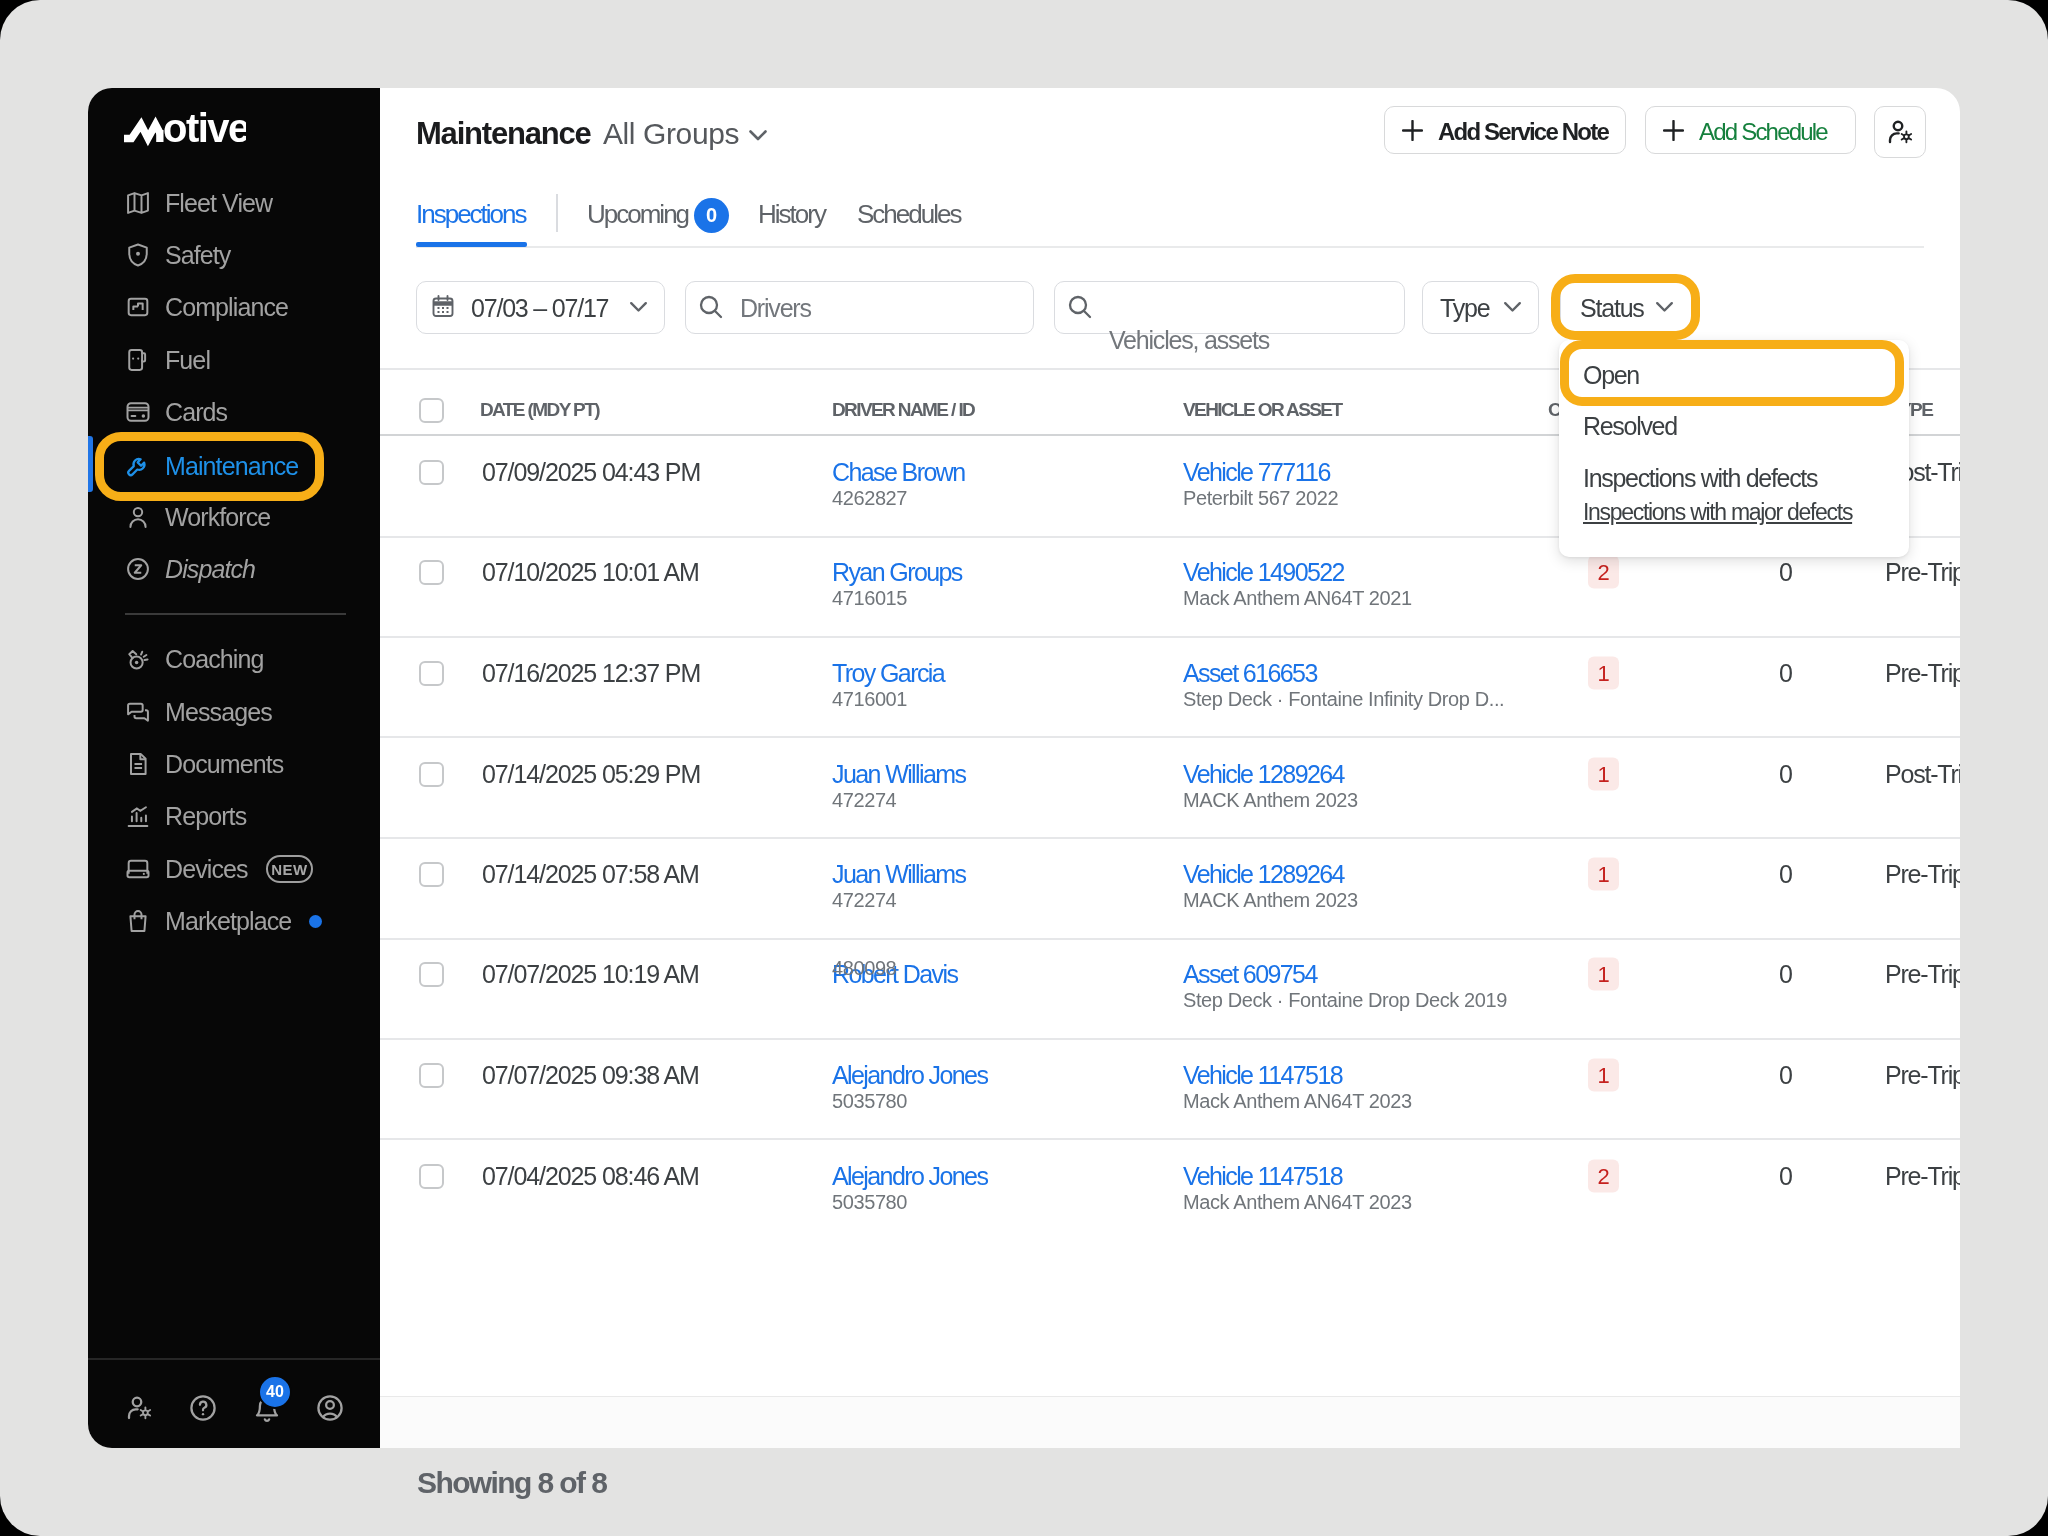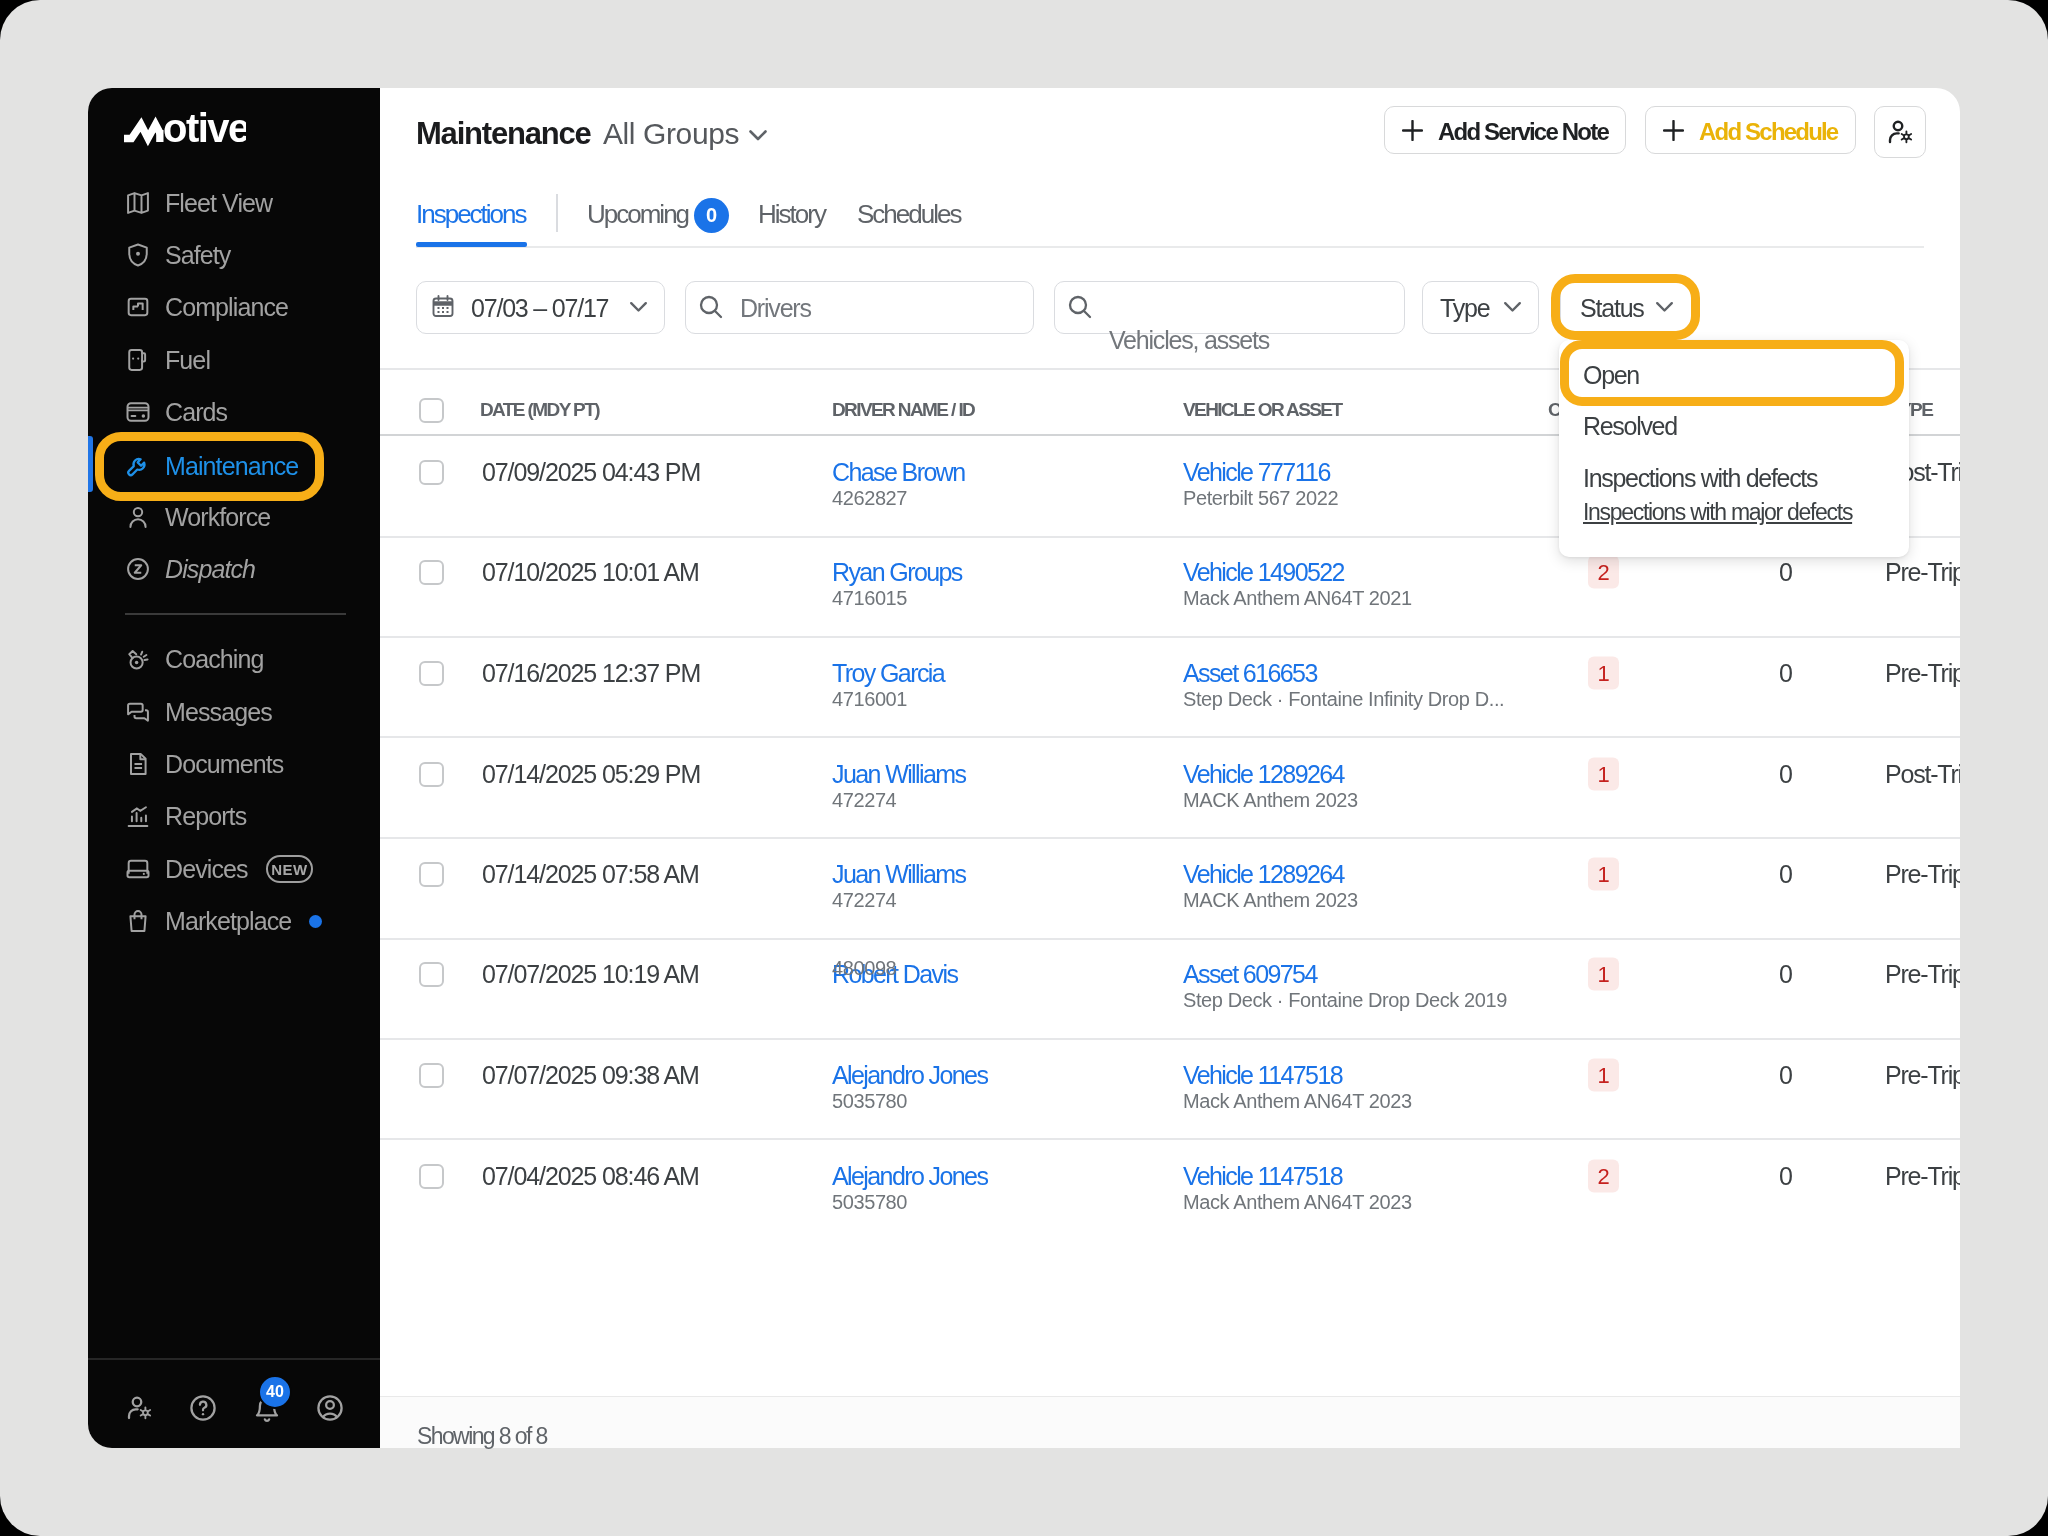--- a/index.html
+++ b/index.html
@@ -178,21 +178,21 @@
   </svg>
 <div class="btn" style="left:1384px;width:242px;"></div>
 <svg class="abs" style="left:1402px;top:120px;" width="21" height="21" viewBox="0 0 21 21" stroke="#1F2123" stroke-width="2.4" stroke-linecap="round">
     <path d="M10.5 1 V20 M1 10.5 H20"></path>
   </svg>
 <div class="abs" style="left:1438px;top:118px;font-size:24px;font-weight:700;color:#1F2123;letter-spacing:-1.8px;">Add Service Note</div>
 <div class="btn" style="left:1645px;width:211px;"></div>
 <svg class="abs" style="left:1663px;top:120px;" width="21" height="21" viewBox="0 0 21 21" stroke="#1F2123" stroke-width="2.4" stroke-linecap="round">
     <path d="M10.5 1 V20 M1 10.5 H20"></path>
   </svg>
-<div class="abs" style="left:1699px;top:118px;font-size:24px;font-weight:700;color:#eab308;letter-spacing:-1.8px;">Add Schedule</div>
+<div class="abs" style="left:1699px;top:118px;font-size:24px;font-weight:400;color:#15803d;letter-spacing:-1.8px;">Add Schedule</div>
 <div class="btn" style="left:1874px;width:52px;height:52px;"></div>
 <svg class="abs" style="left:1884px;top:116px;" width="32" height="32" viewBox="0 0 24 24" fill="none" stroke="#1F2123" stroke-width="1.8" stroke-linecap="round">
     <circle cx="10.5" cy="7.5" r="3.2"></circle>
     <path d="M4.5 19.5 V18 a5 5 0 0 1 5 -5 h1.5"></path>
     <g transform="translate(16.8,15.6)" stroke="#1F2123" stroke-width="1.4">
       <circle r="1.8" fill="none"></circle>
       <path d="M0 -2.7 V-4.1 M0 2.7 V4.1 M2.34 -1.35 L3.55 -2.05 M-2.34 1.35 L-3.55 2.05 M2.34 1.35 L3.55 2.05 M-2.34 -1.35 L-3.55 -2.05"></path>
     </g>
   </svg>
 
@@ -325,21 +325,21 @@
 <div class="date" style="left:482px;top:1176px;">07/04/2025 08:46 AM</div>
 <div class="lnk" style="left:832px;top:1176px;">Alejandro Jones</div>
 <div class="sub" style="left:832px;top:1202px;">5035780</div>
 <div class="lnk" style="left:1183px;top:1176px;">Vehicle 1147518</div>
 <div class="sub" style="left:1183px;top:1202px;">Mack Anthem AN64T 2023</div>
 <div class="badge" style="top:1176px;">2</div>
 <div class="zero" style="top:1176px;">0</div>
 <div class="typ" style="top:1176px;">Pre-Trip</div>
 
 <div class="abs" style="left:380px;top:1396px;width:1580px;height:52px;background:#FBFBFB;border-top:1.5px solid #E9E9E9;"></div>
-<div class="abs" style="left:417px;top:1423px;font-size:23px;font-weight:400;color:#5F6368;letter-spacing:-1.6px;">Showing 8 of 8</div>
+<div class="abs" style="left:417px;top:1466px;font-size:30px;font-weight:700;color:#5F6368;letter-spacing:-1.6px;">Showing 8 of 8</div>
 <div class="abs" style="left:1559px;top:340px;width:350px;height:217px;background:#fff;border-radius:10px;box-shadow:0 4px 14px rgba(0,0,0,0.13), 0 1px 3px rgba(0,0,0,0.07);"></div>
 <div class="abs" style="left:1583px;top:361px;font-size:25px;color:#3C4043;letter-spacing:-1.3px;">Open</div>
 <div class="abs" style="left:1583px;top:412px;font-size:25px;color:#3C4043;letter-spacing:-1.3px;">Resolved</div>
 <div class="abs" style="left:1583px;top:464px;font-size:25px;color:#3C4043;letter-spacing:-1.3px;">Inspections with defects</div>
 <div class="abs" style="left:1583px;top:499px;font-size:23px;color:#3C4043;letter-spacing:-1.3px;text-decoration:underline;">Inspections with major defects</div>
 <div class="ring" style="left:95px;top:432px;width:229px;height:69px;border-radius:26px;"></div>
 <div class="ring" style="left:1551px;top:274px;width:149px;height:66px;border-radius:24px;"></div>
 <div class="ring" style="left:1560px;top:340px;width:344px;height:66px;border-radius:22px;"></div>
 
 </body></html>

